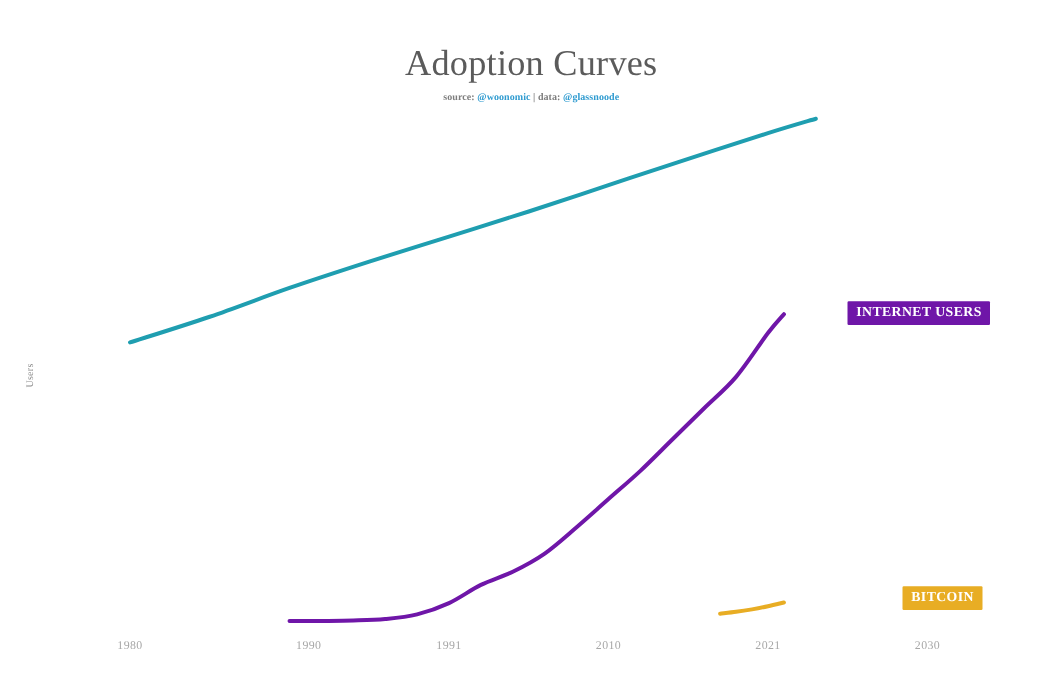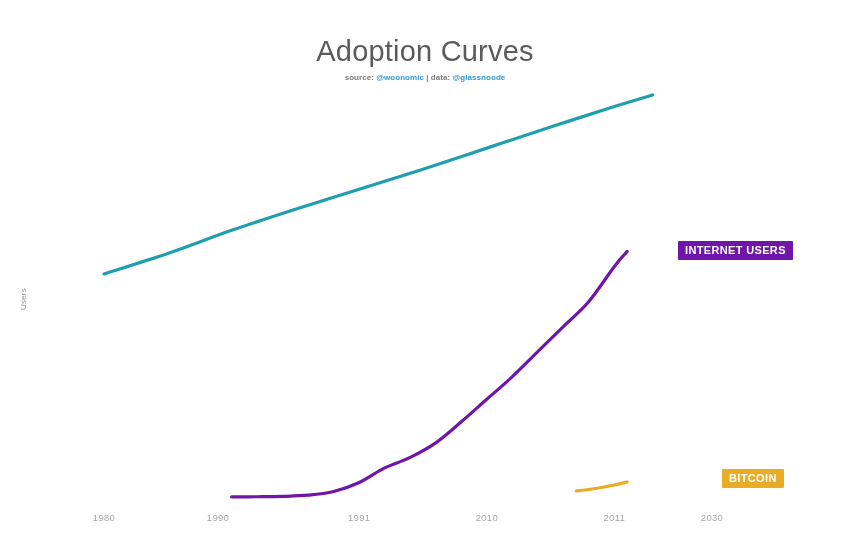--- a/index.html
+++ b/index.html
@@ -15,20 +15,21 @@
     font-family: "Liberation Sans", sans-serif;
     color: #8a8a8a;
   }
 
   #chart-root {
     position: absolute;
     left: 0; top: 0;
     width: 850px;
     height: 526px;
     background: #ffffff;
+    font-family: Liberation Serif, serif;
   }
 
   
   .title-block {
     position: absolute;
     left: 0;
     top: 34px;
     width: 850px;
     text-align: center;
   }
@@ -129,23 +130,23 @@
   <svg id="plot-svg" viewBox="0 0 850 553" preserveAspectRatio="none">
     <path id="series-world-population" fill="none" stroke="#1f9eb0" stroke-width="3.2" stroke-linecap="round" stroke-linejoin="round" d="M 104.03 273.94 C 114.67 270.52, 146.56 260.66, 167.83 253.39 C 189.09 246.12, 210.36 237.69, 231.62 230.33 C 252.89 222.98, 274.15 216.13, 295.41 209.28 C 316.68 202.43, 337.94 195.92, 359.21 189.23 C 380.47 182.55, 401.74 176.03, 423.00 169.18 C 444.26 162.33, 465.53 155.15, 486.79 148.13 C 508.06 141.11, 529.32 134.01, 550.59 127.08 C 571.85 120.14, 597.37 111.87, 614.38 106.53 C 631.39 101.18, 646.28 96.92, 652.66 95.00"></path>
     <path id="series-internet-users" fill="none" stroke="#6f16a8" stroke-width="3.2" stroke-linecap="round" stroke-linejoin="round" d="M 231.62 496.86 C 235.87 496.84, 248.63 496.83, 257.14 496.75 C 265.64 496.67, 274.15 496.66, 282.66 496.40 C 291.16 496.14, 299.67 496.01, 308.17 495.20 C 316.68 494.38, 325.18 493.61, 333.69 491.49 C 342.20 489.36, 350.70 486.39, 359.21 482.46 C 367.71 478.54, 376.22 472.10, 384.72 467.93 C 393.23 463.75, 401.74 461.58, 410.24 457.40 C 418.75 453.22, 427.25 448.80, 435.76 442.87 C 444.26 436.93, 452.77 429.08, 461.28 421.81 C 469.78 414.54, 478.29 406.78, 486.79 399.26 C 495.30 391.74, 503.80 384.64, 512.31 376.70 C 520.82 368.76, 529.32 359.99, 537.83 351.64 C 546.33 343.28, 554.84 334.93, 563.34 326.58 C 571.85 318.22, 580.36 311.54, 588.86 301.51 C 597.37 291.49, 608.00 274.78, 614.38 266.43 C 620.76 258.07, 625.01 253.89, 627.14 251.39"></path>
     <path id="series-bitcoin" fill="none" stroke="#e8ad24" stroke-width="3.2" stroke-linecap="round" stroke-linejoin="round" d="M 576.10 490.99 C 578.23 490.73, 584.61 490.07, 588.86 489.48 C 593.11 488.90, 597.37 488.23, 601.62 487.48 C 605.87 486.72, 610.13 485.89, 614.38 484.97 C 618.63 484.05, 625.01 482.46, 627.14 481.96"></path>
   </svg>
 
   <div class="y-axis-title">Users</div>
 
   <div id="x-ticks">
       <div class="x-tick" style="left: 104px; text-align: right;">1980</div>
-      <div class="x-tick" style="left: 218px;">1990</div>
+      <div class="x-tick" style="left: 247px;">1990</div>
       <div class="x-tick" style="left: 359.2px;">1991</div>
       <div class="x-tick" style="left: 486.8px;">2010</div>
-      <div class="x-tick" style="left: 614.4px;">2011</div>
-      <div class="x-tick" style="left: 712px;">2030</div>
+      <div class="x-tick" style="left: 614.4px;">2021</div>
+      <div class="x-tick" style="left: 742px;">2030</div>
     </div>
 
   <div id="legend-internet-users" class="legend-badge" style="background: rgb(111, 22, 168); text-align: center;">INTERNET USERS</div>
   <div id="legend-bitcoin" class="legend-badge" style="background: rgb(232, 173, 36); margin-left: 36px;">BITCOIN</div>
 
 </div>
 
 </body></html>

